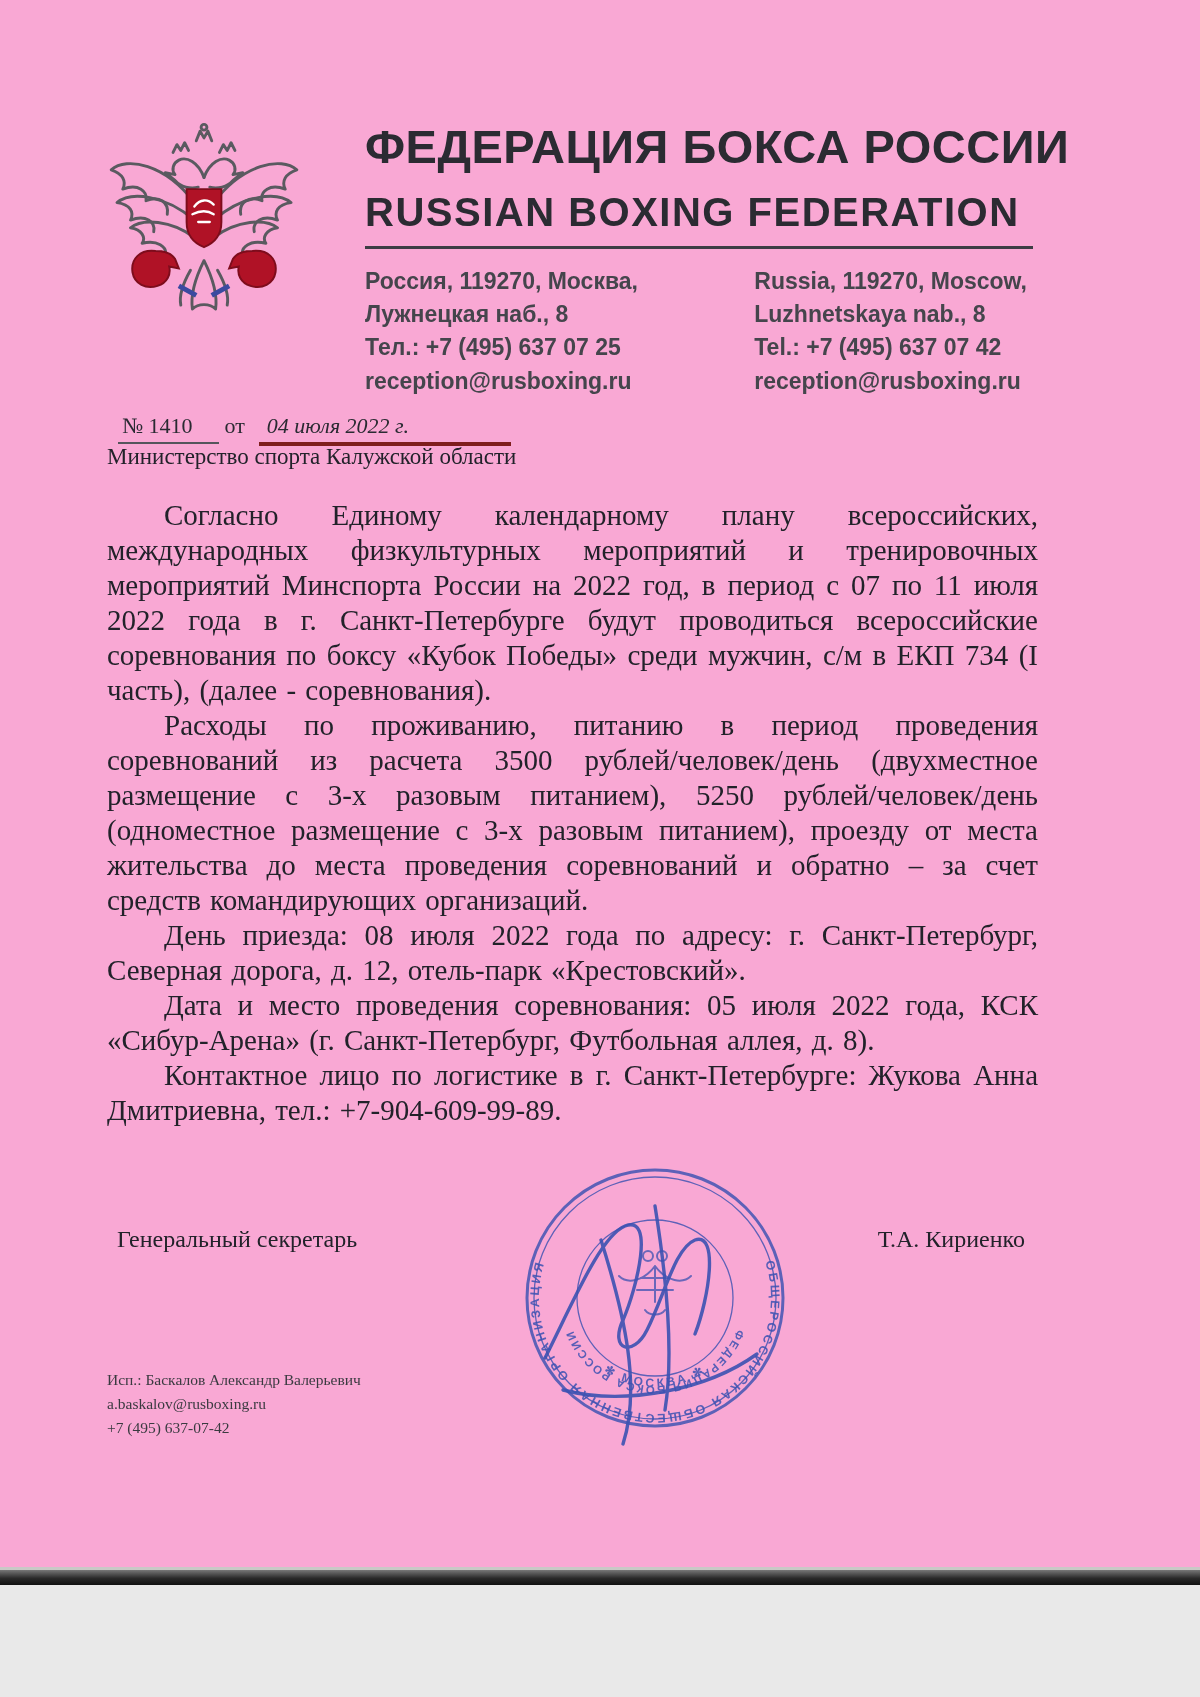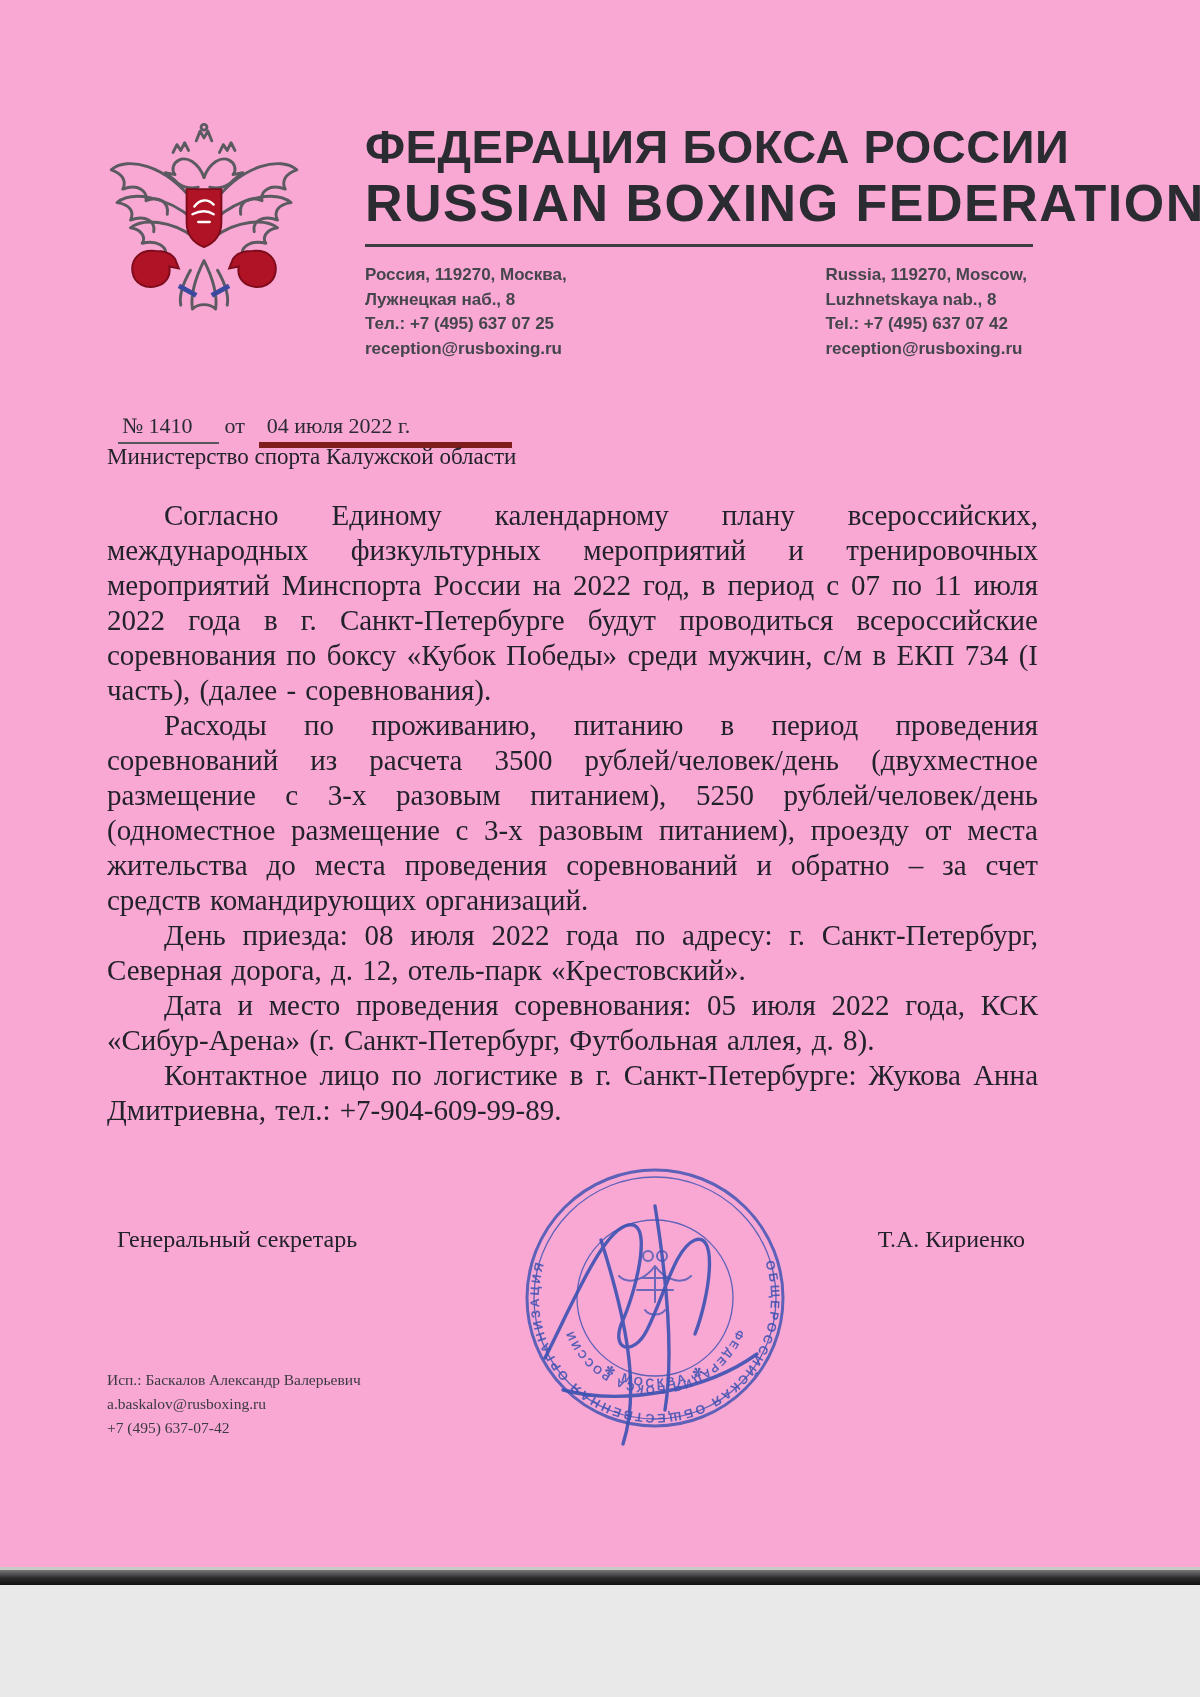--- a/index.html
+++ b/index.html
@@ -9,31 +9,31 @@
     background:#f9a8d4; overflow:hidden;
     font-family:"Liberation Serif", serif; color:#26262e;padding-left:48px;
   }
 
   
   .letterhead { position:absolute; top:106px; left:95px; display:flex; }
   .logo { width:218px; height:232px; flex:0 0 auto; }
   .logo svg { width:100%; height:100%; }
   .head-right { margin-left:52px; padding-top:16px; width:668px; font-family:"Liberation Sans", sans-serif; }
   .title-ru { font-size:47px; font-weight:800; letter-spacing:.5px; color:#2b2b32; white-space:nowrap; line-height:1.08; }
-  .title-en { font-size:52px; font-weight:800; letter-spacing:1.5px; color:#2b2b32; white-space:nowrap; line-height:1.1; margin-top:2px; }
+  .title-en { font-size:40px; font-weight:800; letter-spacing:1.5px; color:#2b2b32; white-space:nowrap; line-height:1.1; margin-top:17px; }
   .rule { height:3px; background:#3d3d44; margin:12px 0 16px; }
   .addresses { display:flex; justify-content:space-between; }
-  .addr { font-size:17px; font-weight:bold; color:#45454c; line-height:1.45; }
+  .addr { font-size:23px; font-weight:bold; color:#45454c; line-height:1.45; }
   .addr-en { padding-right:6px; }
 
   
   .ref-line { position:absolute; top:413px; left:118px; font-size:22px; color:#2a2a32; }
   .ref-underlined { display:inline-block; border-bottom:2px solid #55555c; padding:0 26px 3px 4px; }
   .ref-from { margin:0 14px 0 6px; }
-  .ref-date-wrap { display:inline-block; border-bottom:6px solid #7f1d1d; padding:0 102px 3px 8px; }
+  .ref-date-wrap { display:inline-block; border-bottom:4px solid #7f1d1d; padding:0 102px 3px 8px;font-style:italic; }
 
   .addressee { position:absolute; top:444px; left:107px; width:930px; font-size:23px; color:#22222a; }
 
   
   .body-text { position:absolute; top:498px; left:107px; width:931px; }
   .body-text p {
     font-size:29px; line-height:35px; text-align:justify; text-indent:57px;
     color:#22222a; word-spacing:2px;
   }
 

